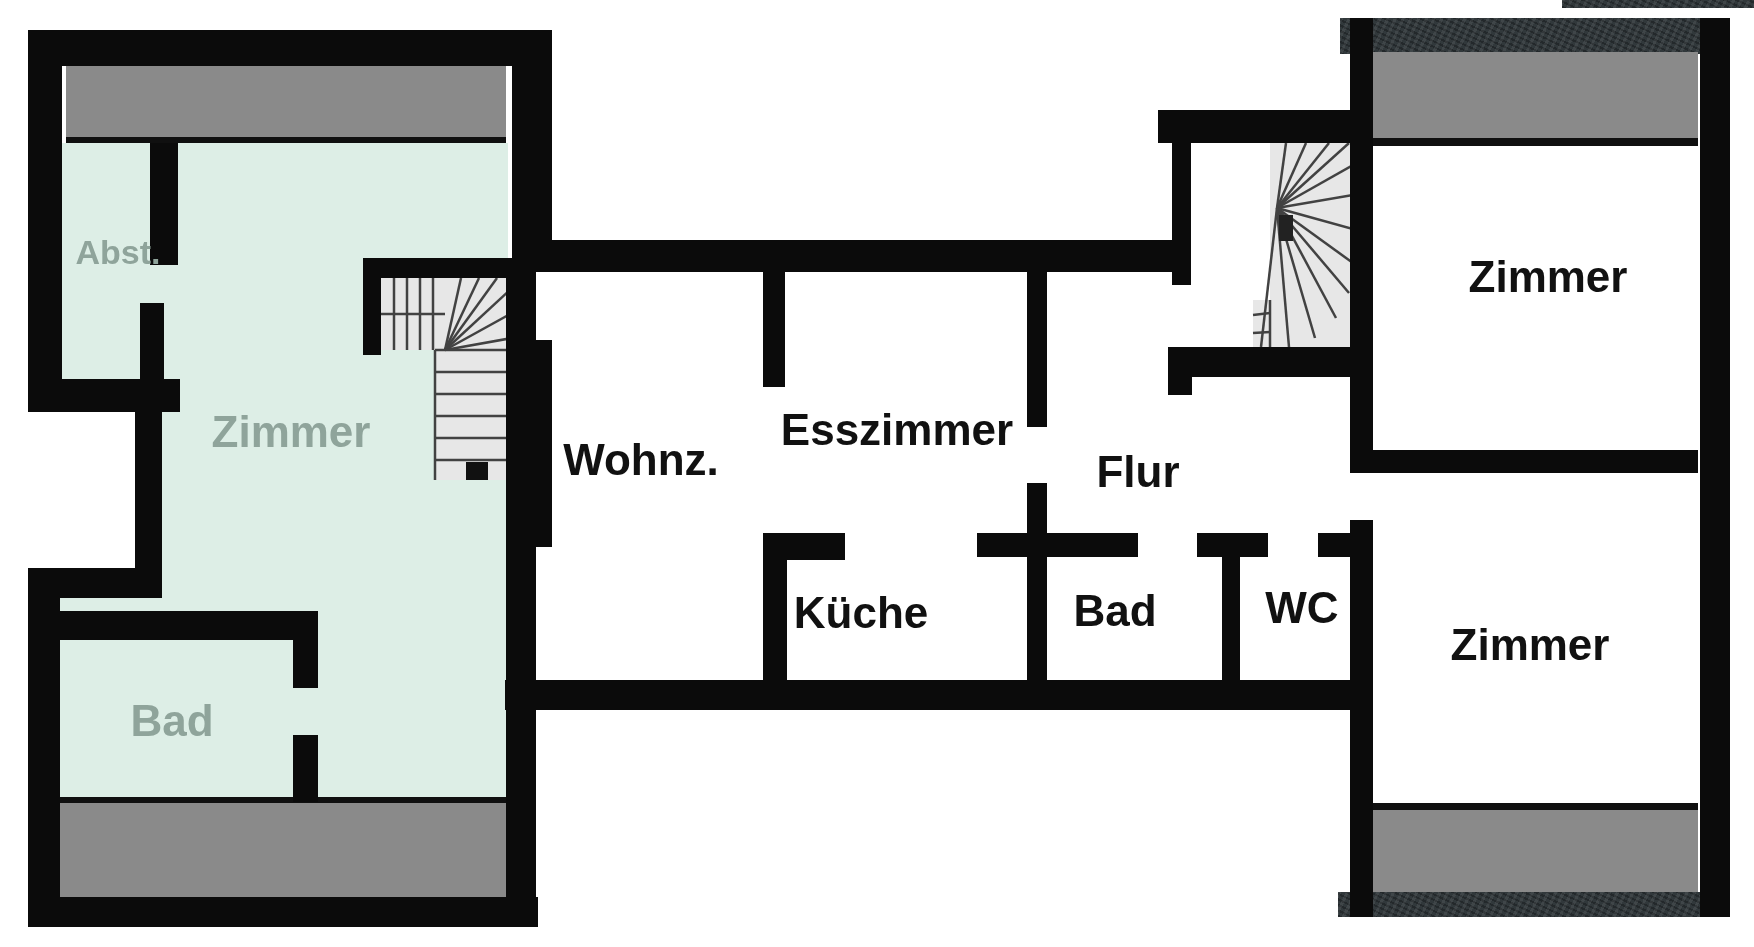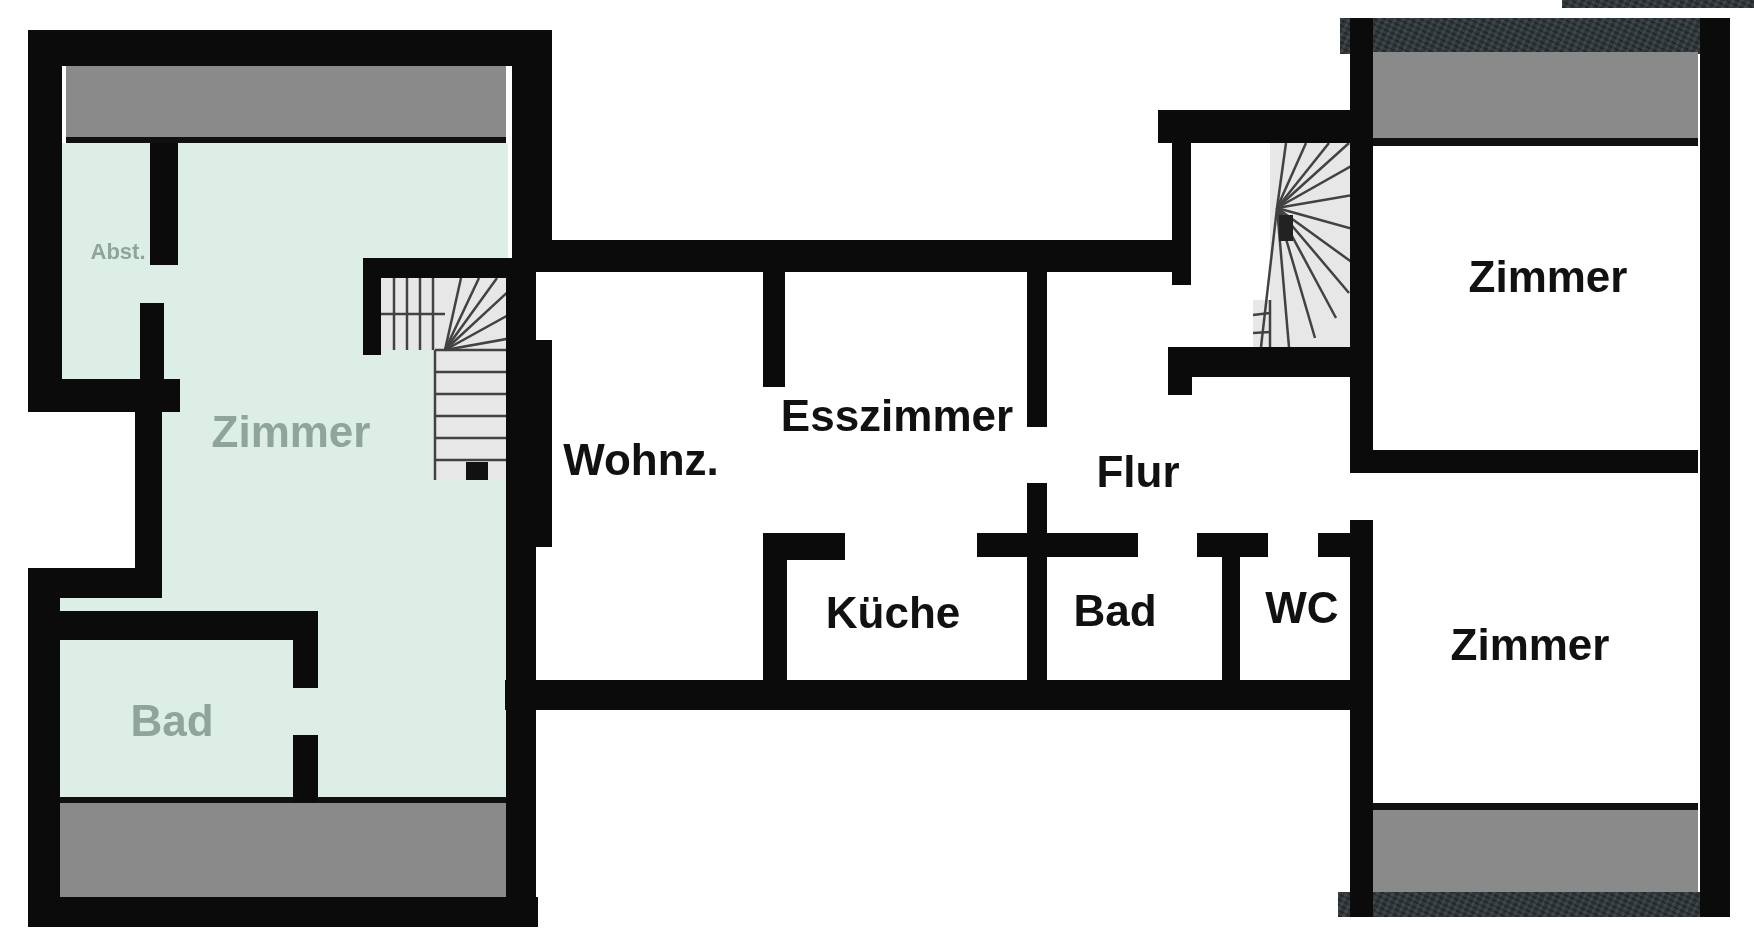--- a/index.html
+++ b/index.html
@@ -10,21 +10,21 @@
   .mint{position:absolute;background:var(--room_highlight,#ddeee6);}
   .gray{position:absolute;background:var(--balcony_gray,#8a8a8a);}
   .whitebox{position:absolute;background:#ffffff;}
   .thin{position:absolute;background:#101010;}
   .dark{position:absolute;background-color:var(--dark_texture,#31383b);
         background-image:repeating-linear-gradient(115deg,rgba(255,255,255,.07) 0 3px,transparent 3px 7px),
                          repeating-linear-gradient(25deg,rgba(0,0,0,.28) 0 2px,transparent 2px 5px);}
   .lbl{position:absolute;transform:translate(-50%,-50%);font-weight:bold;white-space:nowrap;line-height:1;}
   .lbl-dark{color:var(--label_dark,#111111);font-size:44px;}
   .lbl-muted{color:var(--label_muted,#8fa49b);font-size:44px;}
-  .lbl-muted-sm{color:var(--label_muted,#8fa49b);font-size:22px;}
+  .lbl-muted-sm{color:var(--label_muted,#8fa49b);font-size:34px;}
   svg.stairs{position:absolute;display:block;}
 </style>
 </head>
 <body>
 
 <div id="plan">
 
   <div>
 
     <div class="mint" style="left:60px;top:143px;width:448px;height:654px;"></div>
@@ -142,22 +142,22 @@
     <div class="w" style="left:1350px;top:18px;width:23px;height:455px;"></div>
     <div class="w" style="left:1350px;top:520px;width:23px;height:397px;"></div>
     <div class="w" style="left:1373px;top:450px;width:325px;height:23px;"></div>
   </div>
 
   <div>
     <div class="lbl lbl-muted-sm" style="left:118px;top:252px;">Abst.</div>
     <div class="lbl lbl-muted" style="left:291px;top:432px;">Zimmer</div>
     <div class="lbl lbl-muted" style="left:172px;top:721px;">Bad</div>
     <div class="lbl lbl-dark" style="left:641px;top:460px;">Wohnz.</div>
-    <div class="lbl lbl-dark" style="left:897px;top:416px;">Esszimmer</div>
+    <div class="lbl lbl-dark" style="left:897px;top:430px;">Esszimmer</div>
     <div class="lbl lbl-dark" style="left:1138px;top:456px;margin-top:16px;">Flur</div>
-    <div class="lbl lbl-dark" style="left:893px;top:613px;">Küche</div>
+    <div class="lbl lbl-dark" style="left:861px;top:613px;">Küche</div>
     <div class="lbl lbl-dark" style="left:1115px;top:611px;">Bad</div>
     <div class="lbl lbl-dark" style="left:1302px;top:608px;">WC</div>
     <div class="lbl lbl-dark" style="left:1548px;top:277px;">Zimmer</div>
     <div class="lbl lbl-dark" style="left:1530px;top:645px;">Zimmer</div>
   </div>
 
 </div>
 
 </body></html>

